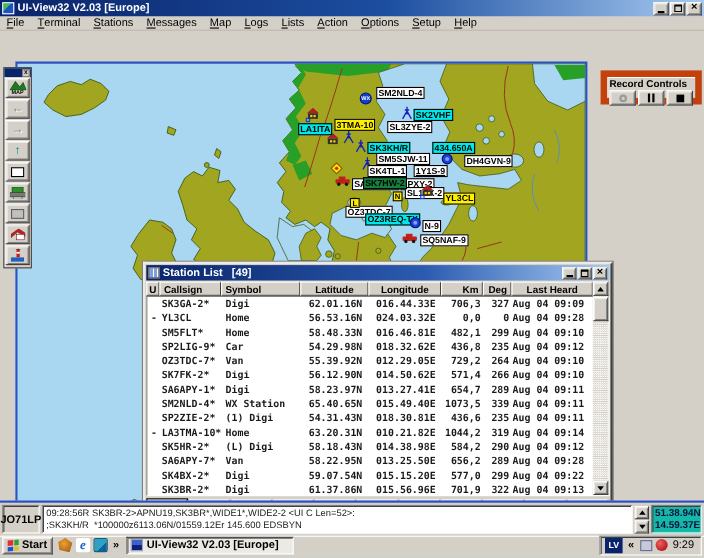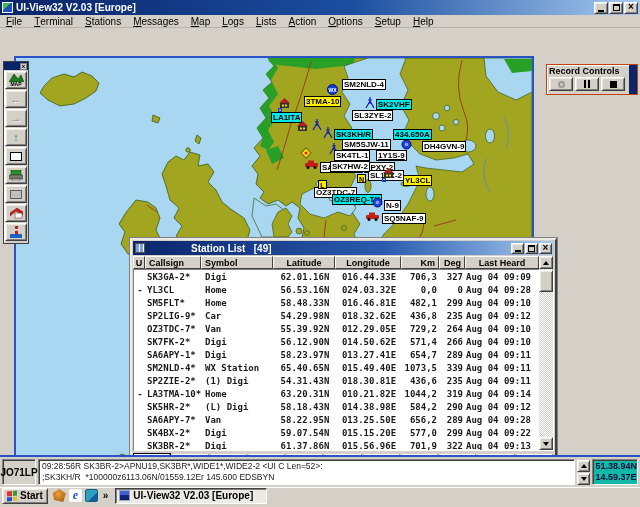--- a/index.html
+++ b/index.html
@@ -54,35 +54,35 @@
   .tool-btn { width:22px; height:18px; margin:1px auto 0 auto; display:flex; align-items:center; justify-content:center;
     flex-direction:column; font-size:10px; }
   .arrow-gray { color:#808080; text-shadow:1px 1px 0 #fff; font-weight:bold; font-size:11px; }
   .arrow-teal { color:#008C8C; font-weight:bold; font-size:11px; }
   .rect-white { width:12px; height:9px; background:#fff; border:1px solid #000; }
   .rect-gray  { width:12px; height:9px; background:#C0C0C0; border:1px solid #606060; }
   .map-btn-text { font:bold 5px "Liberation Sans",sans-serif; color:#000; line-height:5px; }
 
   
   .record-window { position:absolute; left:546px; top:36px; width:92px; height:31px; background:#D4D0C8;
-    border:1px solid #c2410c; box-shadow:inset 1px 1px 0 #fff; display:flex; }
+    border:6px solid #c2410c; box-shadow:inset 1px 1px 0 #fff; display:flex; }
   .record-main { flex:1; padding:1px 2px; }
   .record-title { font:bold 9px "Liberation Sans",sans-serif; color:#000; line-height:10px; white-space:nowrap; }
   .record-btns { display:flex; gap:2px; margin-top:1px; }
   .record-btn { width:24px; height:14px; display:flex; align-items:center; justify-content:center; }
   .rec-circle { width:7px; height:7px; border-radius:50%; border:2px solid #9a9a9a; }
   .pause-bars { display:flex; gap:2px; } .pause-bars i { width:2px; height:8px; background:#000; }
   .stop-square { width:7px; height:7px; background:#000; }
   .record-side { width:8px; background:#0A246A; }
 
   
   .list-window { position:absolute; left:130px; top:210px; width:427px; height:236px; background:#D4D0C8;
     border:2px solid; border-color:#ECEAE4 #404040 #404040 #ECEAE4; box-shadow:0 0 0 1px #808080; }
   .list-titlebar { height:14px; margin:1px; background:linear-gradient(90deg,#0A246A 0%,#2B5BB0 60%,#A6CAF0 100%);
-    display:flex; align-items:center; padding:0 2px;gap:43px; }
+    display:flex; align-items:center; padding:0 2px; }
   .list-titlebar .t-icon { width:10px; height:10px; background:#fff; border:1px solid #555; margin-right:3px;
     background-image:linear-gradient(90deg,#7AA0E0 0 3px,#fff 3px 4px,#7AA0E0 4px 7px,#fff 7px 8px,#7AA0E0 8px); }
   .list-titlebar .t-text { color:#fff; font-weight:bold; font-size:10px; flex:1; white-space:pre; }
   .list-titlebar .win-btn { width:13px; height:11px; }
   .list-header { display:grid; grid-template-columns:12px 56px 72px 62px 66px 38px 26px 74px 14px; height:13px; margin:0 1px; }
   .hcell { border:1px solid; border-color:#fff #404040 #404040 #fff; background:#D4D0C8;
     font:bold 9px "Liberation Sans",sans-serif; display:flex; align-items:center; justify-content:center; overflow:hidden; }
   .hcell.left { justify-content:flex-start; padding-left:3px; }
   .hcell.right { justify-content:flex-end; padding-right:3px; }
   .list-body-wrap { position:relative; height:182px; margin:0 1px; background:#fff;
@@ -268,21 +268,21 @@
               <svg width="12" height="12">
                 <rect x="2.5" y="2.5" width="7" height="7" transform="rotate(45 6 6)" fill="#FFE000" stroke="#806000"></rect>
                 <circle cx="6" cy="6" r="1.5" fill="#D02020"></circle>
               </svg>
             </span>
             <span class="map-icon" style="left: 322px; top: 92px;">
               <svg width="10" height="13">
                 <path d="M5,1 V8 M1,12 L5,5 L9,12 M3,4 h4" stroke="#1020C0" stroke-width="1.2" fill="none"></path>
               </svg>
             </span>
-            <span class="map-label" style="left: 288px; top: 38px; background: rgb(255, 240, 0);">3TMA-10</span>
+            <span class="map-label" style="left: 288px; top: 50px; background: rgb(255, 240, 0);">3TMA-10</span>
             <span class="map-icon" style="left: 262px; top: 40px;"><span class="house-sel"><svg width="13" height="11">
                   <polygon points="1,5 6.5,0 12,5" fill="#B02020"></polygon>
                   <rect x="2" y="5" width="9" height="5" fill="#303030"></rect>
                   <rect x="4" y="6.5" width="2" height="2" fill="#FFD000"></rect>
                   <rect x="7" y="6.5" width="2" height="2" fill="#FFD000"></rect>
                 </svg></span></span>
             <span class="map-label" style="left: 255px; top: 54px; background: rgb(0, 232, 232);">LA1ITA</span>
             <span class="map-icon" style="left: 311px; top: 20px;"><span class="mi wx">WX</span></span>
             <span class="map-label" style="left: 326px; top: 21px; background: rgb(255, 255, 255);">SM2NLD-4</span>
             <span class="map-label" style="left: 336px; top: 52px; background: rgb(255, 255, 255);">SL3ZYE-2</span>
@@ -316,21 +316,21 @@
                 <rect x="4" y="0.5" width="6" height="3.5" fill="#C02018"></rect>
                 <circle cx="4" cy="7.5" r="1.5" fill="#111"></circle>
                 <circle cx="11" cy="7.5" r="1.5" fill="#111"></circle>
               </svg>
             </span>
             <span class="map-label" style="left: 304px; top: 104px; background: rgb(255, 255, 255);">SA6APY-7</span>
             <span class="map-icon" style="left: 341px; top: 110px;"><span class="mi badge">N</span></span>
             <span class="map-label" style="left: 352px; top: 112px; background: rgb(255, 255, 255);">SL1ZX-2</span>
             <span class="map-label" style="left: 298px; top: 129px; background: rgb(255, 255, 255);">OZ3TDC-7</span>
             <span class="map-icon" style="left: 302px; top: 116px;"><span class="mi badge">L</span></span>
-            <span class="map-label" style="left: 314px; top: 103px; background: #ffffff;">SK7HW-2</span>
+            <span class="map-label" style="left: 314px; top: 103px; background: #15803d;">SK7HW-2</span>
             <span class="map-label" style="left: 316px; top: 136px; background: rgb(0, 232, 232);">OZ3REQ-TX</span>
             <span class="map-icon" style="left: 356px; top: 139px;">
               <svg width="11" height="11">
                 <circle cx="5.5" cy="5.5" r="4.5" fill="#2040D0" stroke="#001080"></circle>
                 <circle cx="5.5" cy="5.5" r="1.8" fill="#80A0FF"></circle>
               </svg>
             </span>
             <span class="map-label" style="left: 368px; top: 142px; background: rgb(255, 255, 255);">N-9</span>
             <span class="map-icon" style="left: 366px; top: 110px;"><span class="house-sel"><svg width="13" height="11">
                   <polygon points="1,5 6.5,0 12,5" fill="#B02020"></polygon>
@@ -647,14 +647,21 @@
     <span class="ql">
       <span class="ql-icon ql-1"></span>
       <span class="ql-icon ql-2">e</span>
       <span class="ql-icon ql-3"></span>
       <span class="chev">»</span>
     </span>
     <span class="task-btn btn3d active">
       <span class="t-ico-uiview"></span>
       <span>UI-View32 V2.03 [Europe]</span>
     </span>
+    <span class="tray sunken">
+      <span class="lang-badge">LV</span>
+      <span class="chev">«</span>
+      <span class="tray-ico1"></span>
+      <span class="tray-ico2"></span>
+      <span class="clock">9:29</span>
+    </span>
   </div>
 </div>
 
 </body></html>

